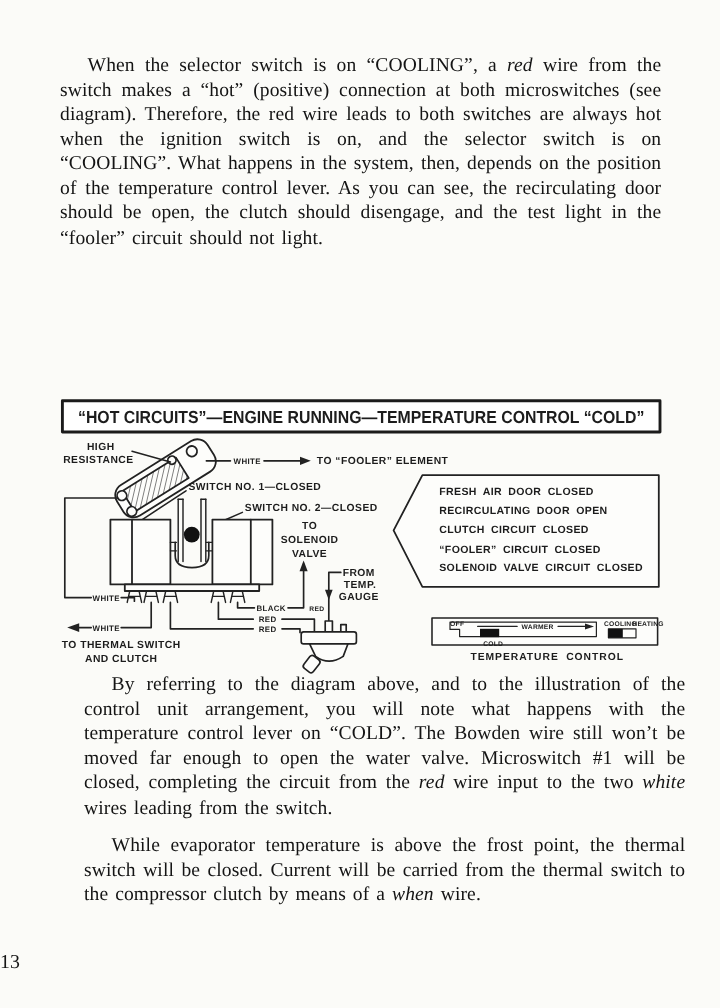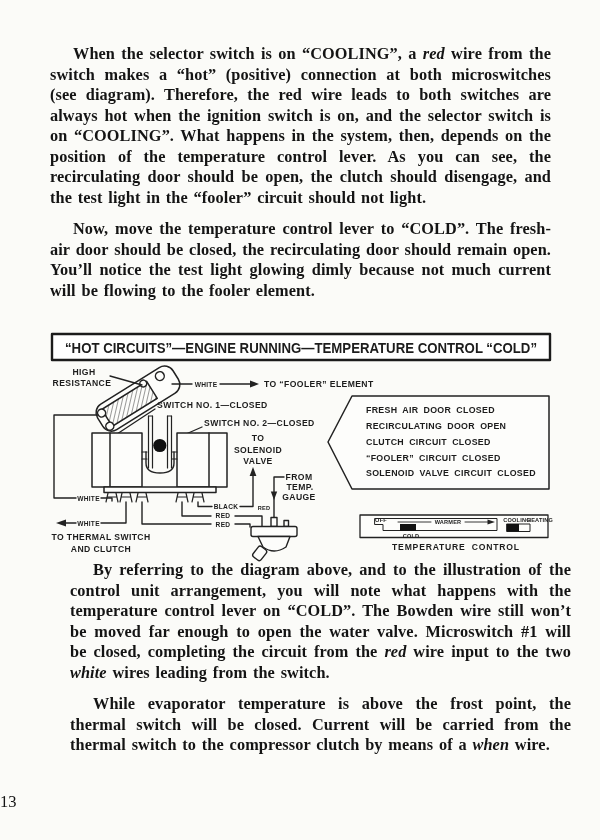--- a/index.html
+++ b/index.html
@@ -5,21 +5,21 @@
   html,body{margin:0;padding:0;}
   body{
     width:600px;height:840px;
     background:#fbfbf8;
     font-family:"Liberation Serif", serif;
     color:#141414;
     overflow:hidden;
     position:relative;
   }
   .page{position:absolute;inset:0;}
-  .text-block{position:absolute;left:50px;width:501px;font-weight:bold;}
+  .text-block{position:absolute;left:50px;width:501px;}
   .text-block p{
     margin:0;
     font-size:16.3px;
     line-height:20.5px;
     text-align:justify;
     text-indent:23px;
     word-spacing:1.6px;
     letter-spacing:0.1px;
   }
   .text-block p + p{margin-top:11px;}
@@ -42,21 +42,20 @@
   .diag-title{font-size:14.5px;letter-spacing:0px;}
   .caption{font-size:8.6px;letter-spacing:0.8px;word-spacing:3px;}
 </style>
 </head>
 <body>
 
 <div class="page">
 
   <div id="block1" class="text-block">
     <p><span>When the selector switch is on “COOLING”, a </span><i>red</i><span> wire from the switch makes a “hot” (positive) connection at both microswitches (see diagram). Therefore, the red wire leads to both switches are always hot when the ignition switch is on, and the selector switch is on “COOLING”. What happens in the system, then, depends on the position of the temperature control lever. As you can see, the recirculating door should be open, the clutch should disengage, and the test light in the “fooler” circuit should not light.</span></p>
-    <p><span>Now, move the temperature control lever to “COLD”. The fresh-air door should be closed, the recirculating door should remain open. You’ll notice the test light glowing dimly because not much current will be flowing to the fooler element.</span></p>
   </div>
 
   <svg style="position:absolute;left:28px;top:326px;" width="544" height="258" viewBox="28 326 544 258" fill="none" stroke-linecap="round" stroke-linejoin="round">
 
     <defs>
       <pattern id="hatch" width="4" height="4" patternUnits="userSpaceOnUse" patternTransform="rotate(45)">
         <line x1="0" y1="0" x2="0" y2="4" stroke="#444" stroke-width="1.1"></line>
       </pattern>
     </defs>
 

